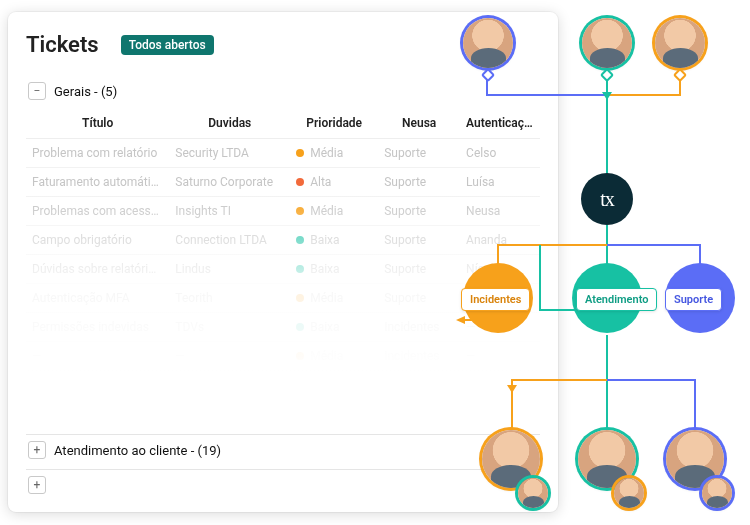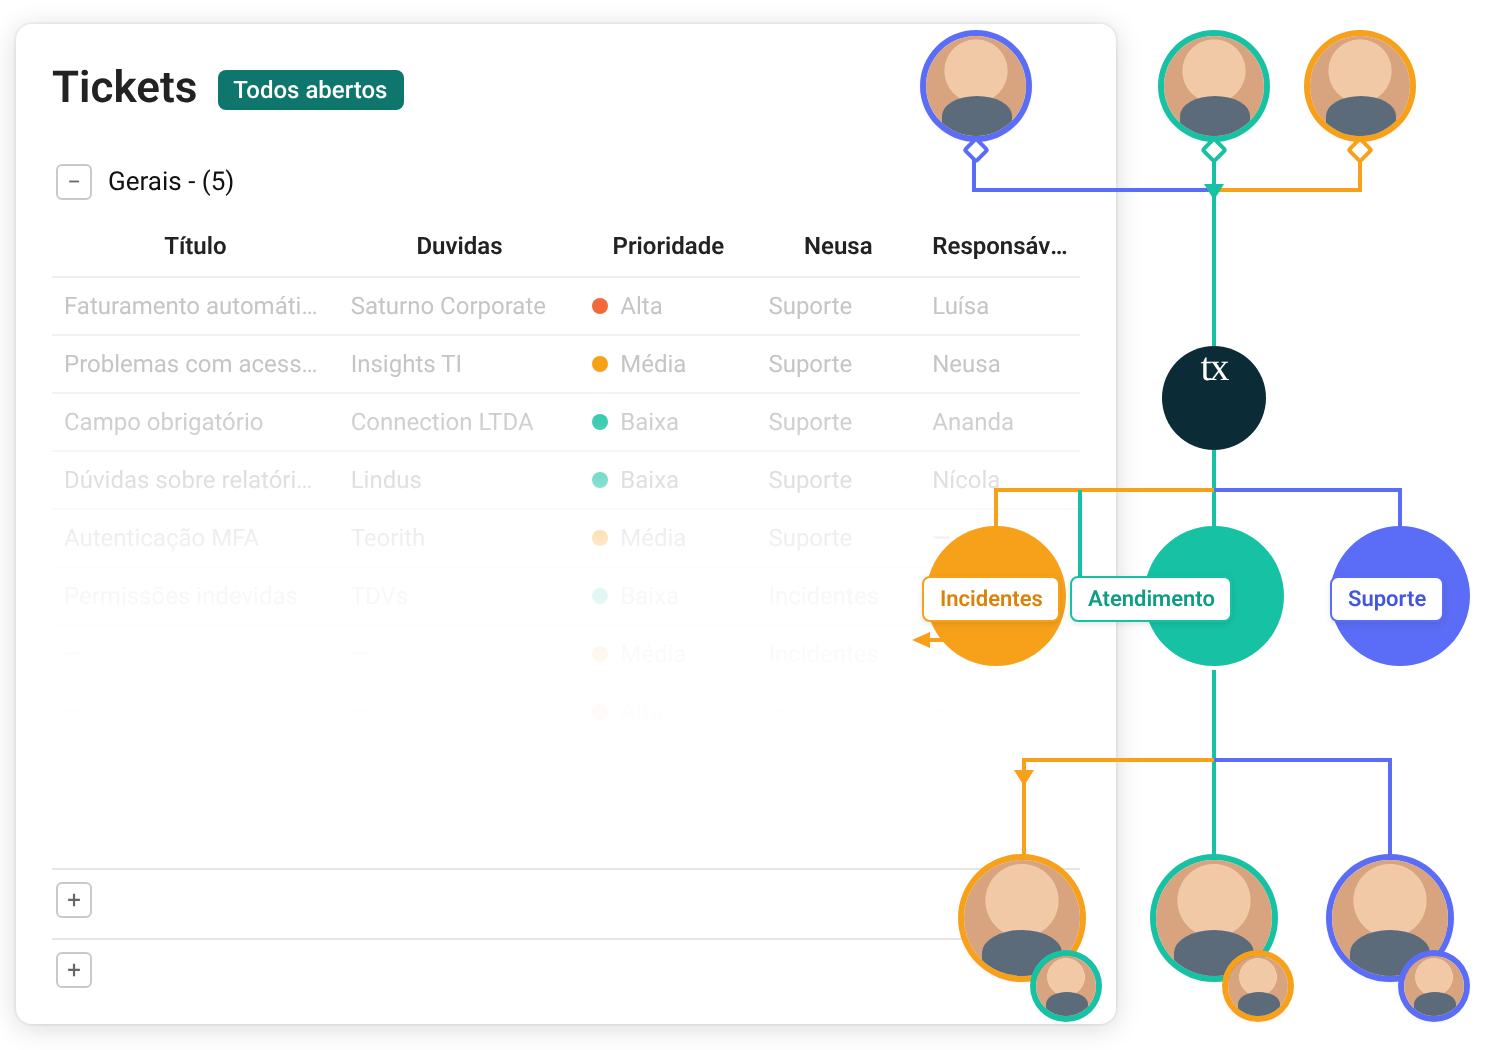--- a/index.html
+++ b/index.html
@@ -16,21 +16,21 @@
     left: 8px; top: 12px;
     width: 550px; height: 500px;
     background: #fff;
     border-radius: 8px;
     box-shadow: 0 2px 14px rgba(0,0,0,.15), 0 0 0 1px rgba(0,0,0,.04);
     padding: 20px 18px 12px 18px;
     z-index: 2;
   }
 
   .panel-header {
-    display: flex; align-items: center; gap: 10px; margin-bottom: 18px;
+    display: flex; align-items: center; gap: 22px; margin-bottom: 18px;
   }
   .panel-title { font-size: 22px; font-weight: 600; color: #222; }
   .chip {
     display: inline-block;
     background: #0f766e; color: #fff;
     border-radius: 4px; padding: 3px 8px;
     font-size: 12px; font-weight: 500;
   }
 
   .group-row {
@@ -101,21 +101,21 @@
   .avatar .face::after{
     content:""; width:70%; height:40%;
     background:#5b6b7a; border-radius:50% 50% 0 0;
   }
   .ring-blue   { box-shadow: 0 0 0 3px #5b6df6, 0 1px 4px rgba(0,0,0,.2); }
   .ring-teal   { box-shadow: 0 0 0 3px #17c1a3, 0 1px 4px rgba(0,0,0,.2); }
   .ring-orange { box-shadow: 0 0 0 3px #f7a11b, 0 1px 4px rgba(0,0,0,.2); }
 
   .node {
     position: absolute; z-index: 6;
-    display: flex; align-items: flex-start; justify-content: center;
+    display: flex; align-items: center; justify-content: center;
     border-radius: 50%; color: #fff; font-weight: 600; font-size: 13px;
   }
   .node-logo {
     width: 52px; height: 52px; background: #0b2b36;
     font-family: Georgia, serif; font-weight: 400; font-size: 20px; letter-spacing: -1px;
   }
   .node-inc  { width: 70px; height: 70px; background: #f7a11b; color:#fff; }
   .node-at   { width: 70px; height: 70px; background: #17c1a3; color:#fff; }
   .node-sup  { width: 70px; height: 70px; background: #5b6df6; color:#fff; }
 
@@ -159,25 +159,35 @@
         <col class="col-prio">
         <col class="col-mesa">
         <col class="col-resp">
     </colgroup>
     <thead>
       <tr>
         <th>Título</th>
         <th>Duvidas</th>
         <th>Prioridade</th>
         <th>Neusa</th>
-        <th>Responsável</th>
+        <th>Autenticação</th>
       </tr>
     </thead>
     <tbody id="tk-body">
         <tr class="faded">
+          <td>Problema com relatório</td>
+          <td>Security LTDA</td>
+          <td><span class="prio">
+              <span class="dot" style="background:#f7a11b"></span>
+              <span>Média</span>
+            </span></td>
+          <td>Suporte</td>
+          <td>Celso</td>
+        </tr>
+        <tr class="faded">
           <td>Faturamento automático</td>
           <td>Saturno Corporate</td>
           <td><span class="prio">
               <span class="dot" style="background:#f26a3b"></span>
               <span>Alta</span>
             </span></td>
           <td>Suporte</td>
           <td>Luísa</td>
         </tr>
         <tr class="faded">
@@ -251,20 +261,21 @@
           <td>—</td>
         </tr>
       </tbody>
   </table>
 
   <div class="fade-mask"></div>
 
   <div class="groups-bottom">
     <div class="group-row group-bottom">
       <span class="expander">+</span>
+      <span>Atendimento ao cliente - (19)</span>
     </div>
     <div class="group-row group-bottom">
       <span class="expander">+</span>
     </div>
   </div>
 </div>
 
 <svg class="diagram" viewBox="0 0 750 525">
   <g fill="none" stroke-width="2">
 
@@ -305,21 +316,21 @@
 
 <div class="node node-logo" style="left:581px; top:173px;">
   <span>tx</span>
 </div>
 
 <div class="node node-inc" style="left:463px; top:263px;"></div>
 <div class="node node-at" style="left:572px; top:263px;"></div>
 <div class="node node-sup" style="left:665px; top:263px;"></div>
 
 <div class="node-label lbl-inc" style="left:461px; top:288px;">Incidentes</div>
-<div class="node-label lbl-at" style="left:535px; top:288px;">Atendimento</div>
+<div class="node-label lbl-at" style="left:576px; top:288px;">Atendimento</div>
 <div class="node-label lbl-sup" style="left:665px; top:288px;">Suporte</div>
 
 <div class="avatar ring-orange" style="left:482px; top:430px; width:58px; height:58px;">
     <div class="face"></div>
   </div>
 <div class="avatar ring-teal" style="left:518px; top:478px; width:30px; height:30px;">
     <div class="face"></div>
   </div>
 
 <div class="avatar ring-teal" style="left:578px; top:430px; width:58px; height:58px;">

